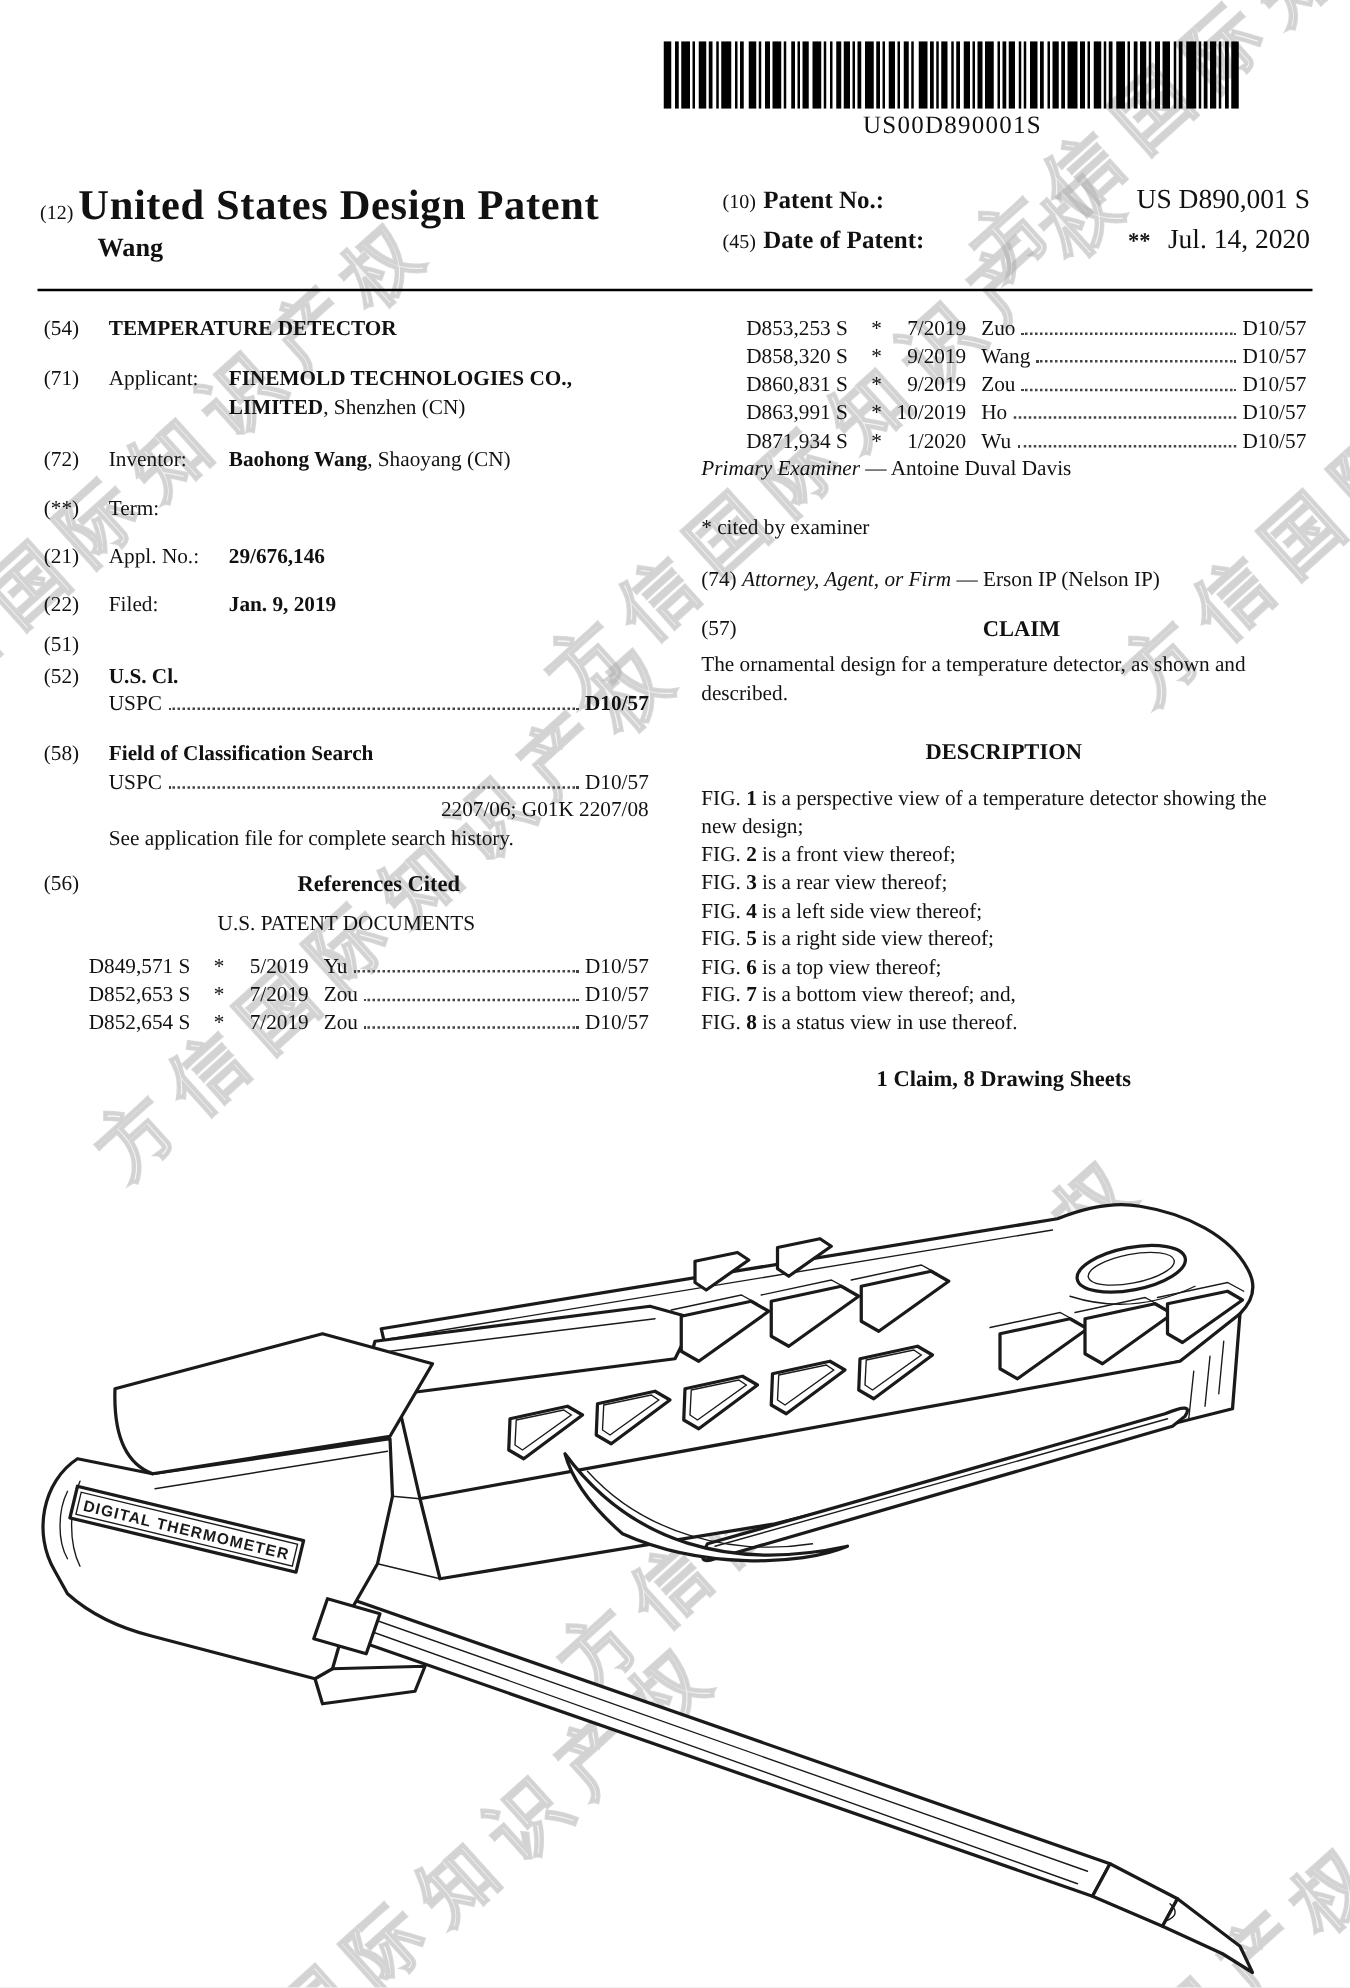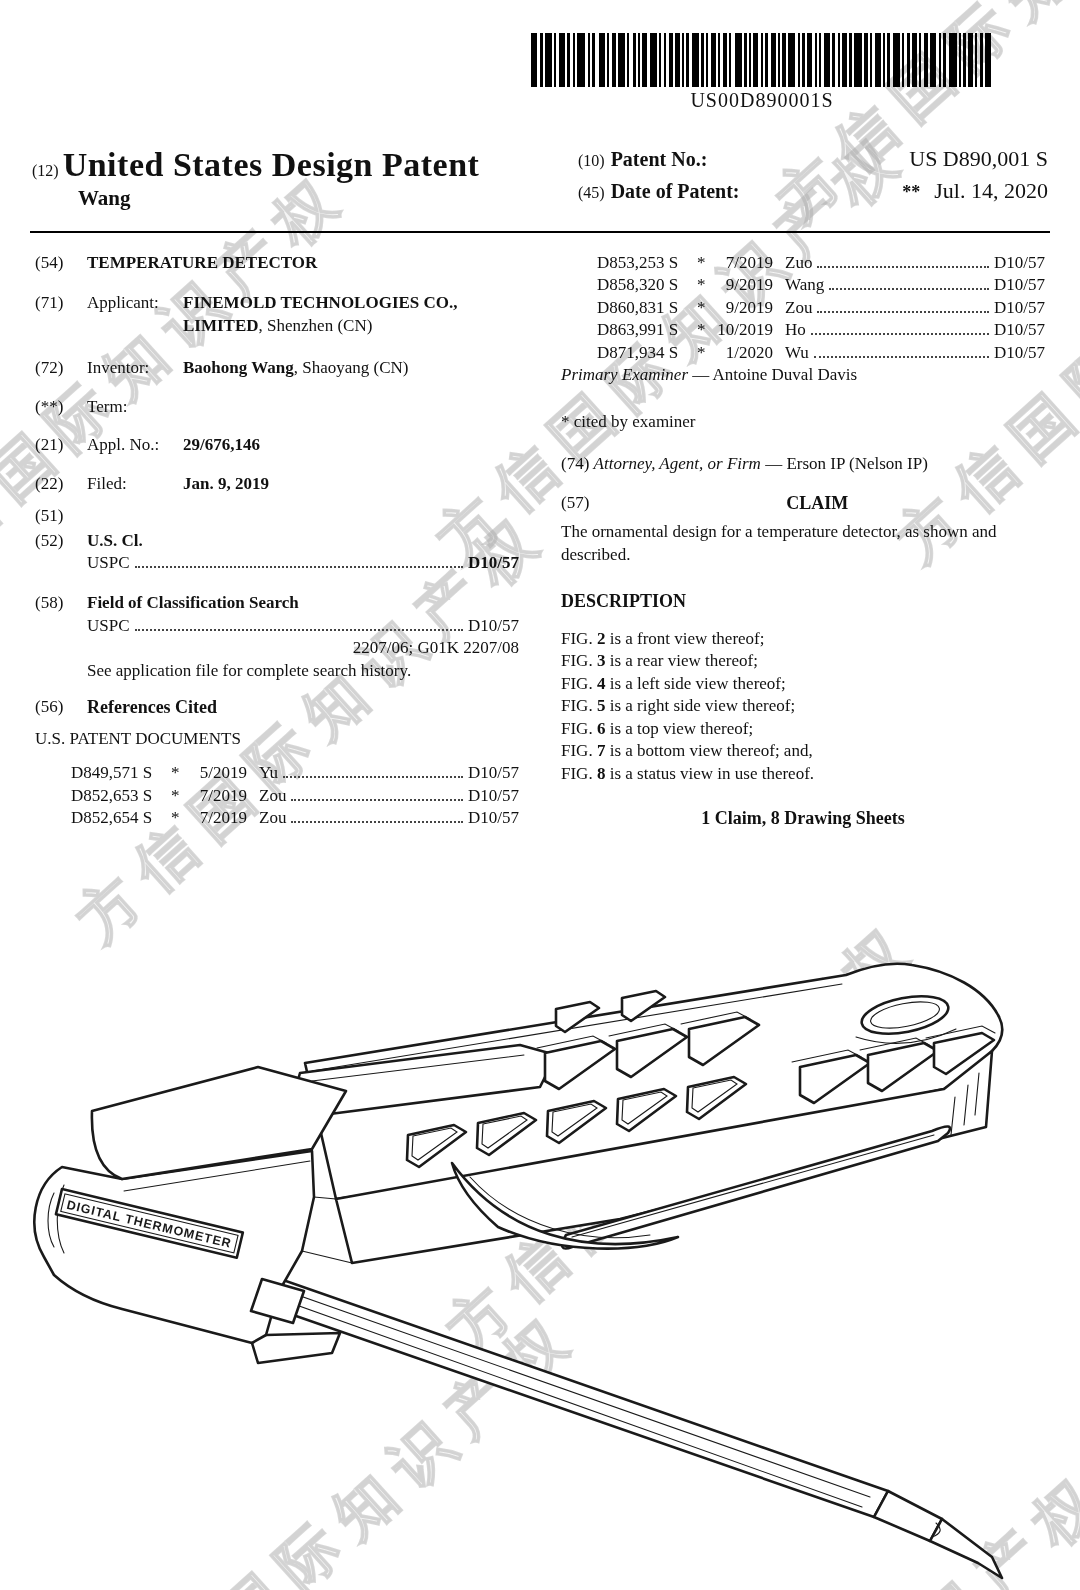--- a/index.html
+++ b/index.html
@@ -34,21 +34,21 @@
   
   .cols{position:absolute;left:35px;right:35px;top:252px;display:flex;gap:42px;z-index:2;
         font-size:17px;line-height:1.32;}
   .col{flex:1;min-width:0;}
   .sect{display:grid;grid-template-columns:52px 1fr;margin-bottom:13px;}
   .kv{display:grid;grid-template-columns:96px 1fr;}
   .b{font-weight:700;}
   .i{font-style:italic;}
   .leader-row{display:flex;align-items:baseline;}
   .dots{flex:1;border-bottom:2px dotted #444;margin:0 5px 4px;min-width:20px;}
-  .center{}
+  .center{text-align:center;}
   .ref-row{display:flex;align-items:baseline;padding-left:36px;}
   .r-no{width:100px;}
   .r-star{width:18px;}
   .r-date{width:58px;text-align:right;margin-right:12px;}
   .claim-head{display:flex;margin:16px 0 6px;}
   .claim-head .title{flex:1;text-align:center;font-weight:700;font-size:18px;}
   .fig-line{margin:0;}
   .sheets{font-weight:700;text-align:center;margin-top:22px;font-size:18px;}
   .cpc-l2{text-align:right;}
   
@@ -416,20 +416,25 @@
         <span>Erson IP (Nelson IP)</span>
       </div>
       <div class="claim-head">
         <span>(57)</span>
         <span class="title">CLAIM</span>
       </div>
       <div>The ornamental design for a temperature detector, as shown and described.</div>
       <div class="center b" style="margin:24px 0 14px;font-size:18px">DESCRIPTION</div>
       <div>
 
+          <div class="fig-line">
+            <span>FIG.</span>
+            <b>1</b>
+            <span>is a perspective view of a temperature detector showing the new design;</span>
+          </div>
 
           <div class="fig-line">
             <span>FIG.</span>
             <b>2</b>
             <span>is a front view thereof;</span>
           </div>
 
           <div class="fig-line">
             <span>FIG.</span>
             <b>3</b>

